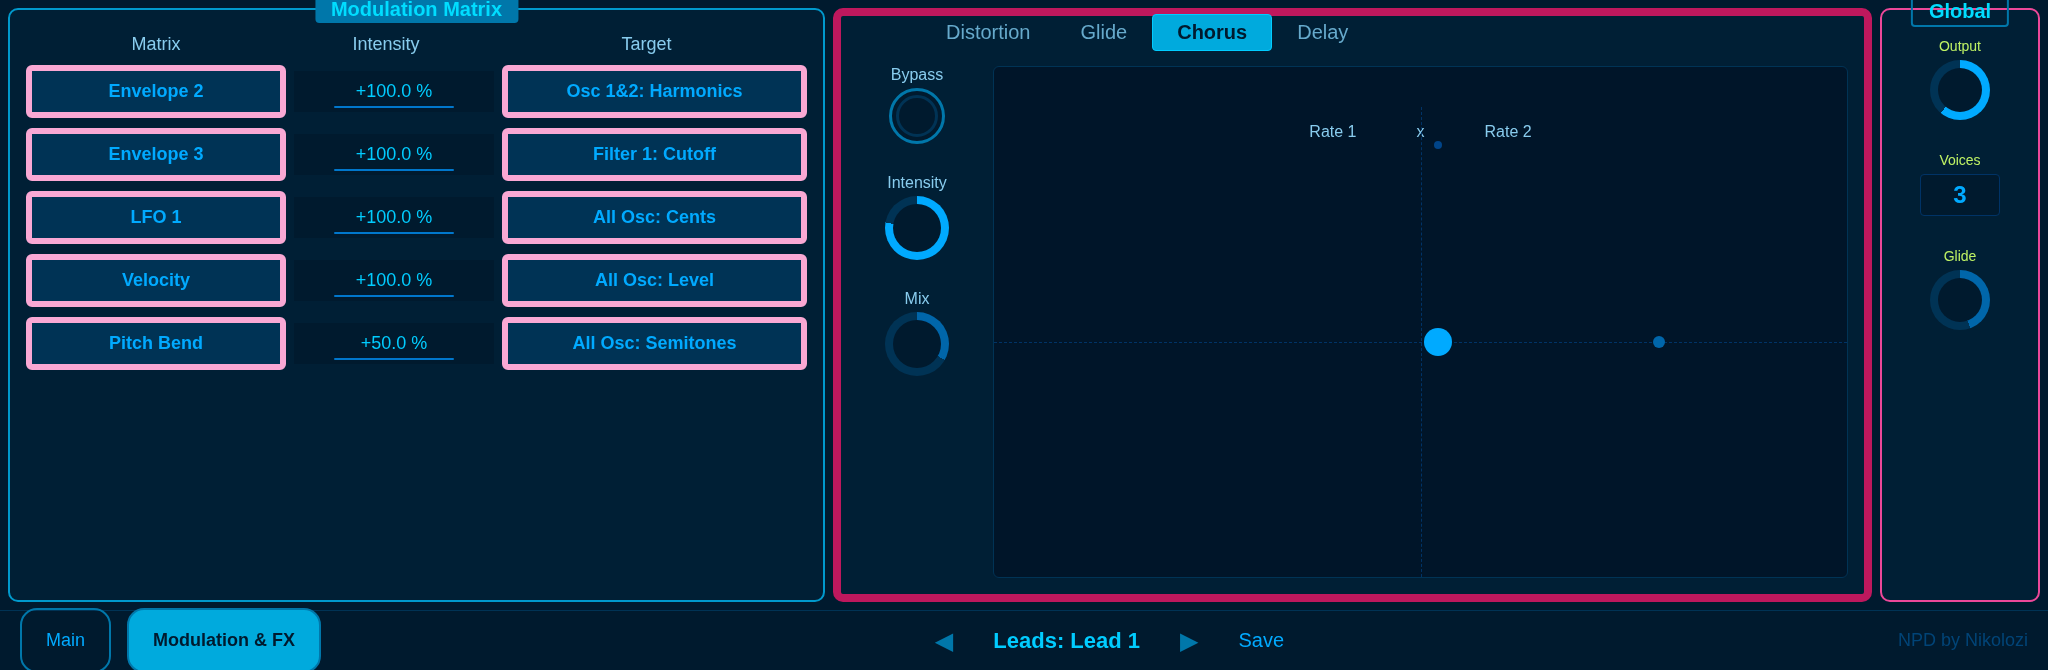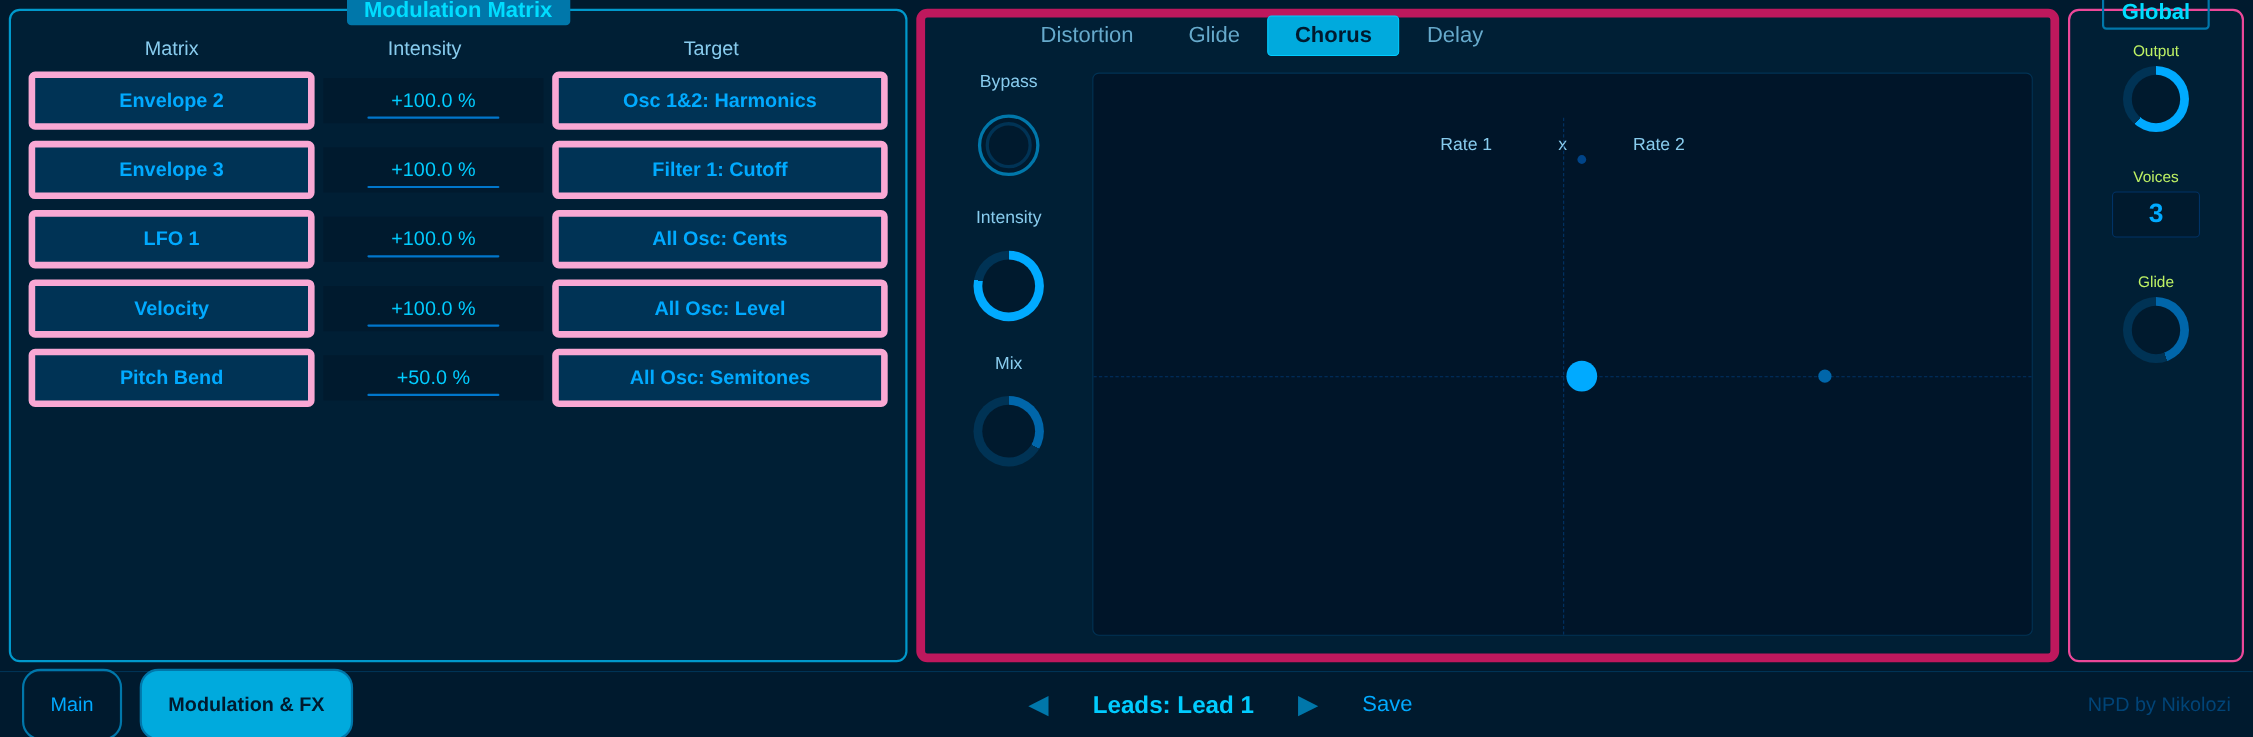--- a/index.html
+++ b/index.html
@@ -135,21 +135,21 @@
       display: flex;
       flex-direction: column;
       gap: 30px;
       width: 120px;
     }
 
     .control-group {
       display: flex;
       flex-direction: column;
       align-items: center;
-      gap: 20px;
+      gap: 4px;
     }
 
     .control-label {
       color: #88ccee;
       font-size: 16px;
       text-align: center;
     }
 
     .knob-bypass {
       width: 56px;

